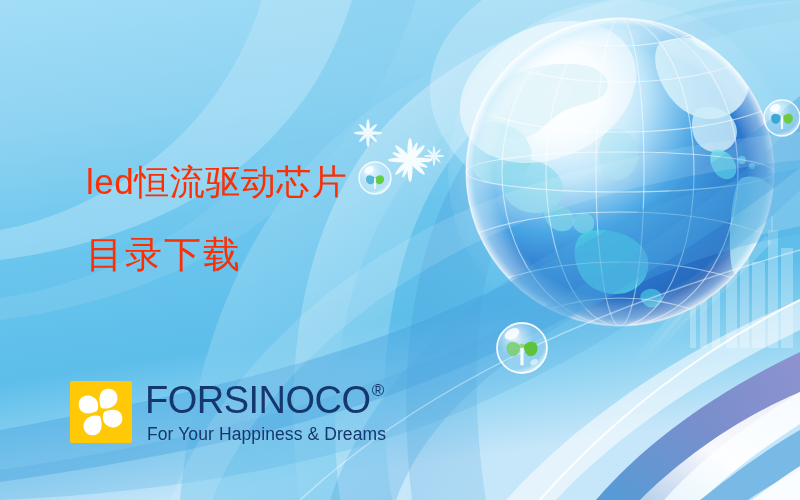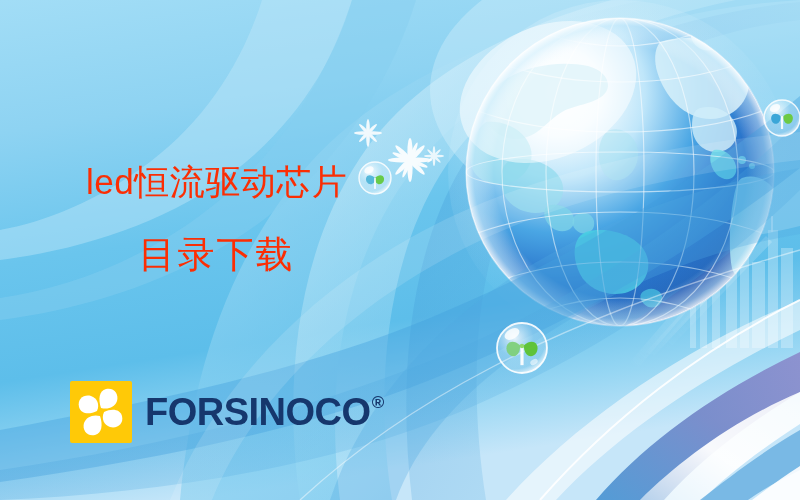--- a/index.html
+++ b/index.html
@@ -17,21 +17,20 @@
     width: 800px;
     height: 500px;
     overflow: hidden;
     background: linear-gradient(170deg,
         #9ddbf5 0%,
         #8fd3f2 18%,
         #6fc6ec 42%,
         #5cbde9 62%,
         #8ed3f1 82%,
         #c2e4f8 100%);
-    text-align: center;
   }
 
   
   .bg-art {
     position: absolute;
     inset: 0;
     width: 100%;
     height: 100%;
     display: block;
   }
@@ -85,21 +84,21 @@
 
   .logo-text {
     margin-left: 13px;
     display: flex;
     flex-direction: column;
     justify-content: center;
   }
   .logo-wordmark {
     font-family: "Liberation Sans", sans-serif;
     font-size: 38px;
-    font-weight: bold;
+    font-weight: normal;
     color: #16376d;
     letter-spacing: -0.5px;
     line-height: 1;
     white-space: nowrap;
     display: flex;
     align-items: flex-start;
   }
   .logo-reg {
     font-size: 17px;
     line-height: 1;
@@ -455,16 +454,17 @@
           <path d="M30,35 C33,44 32,52 25,54 C17,56 12,49 14,42 C16,36 23,33 30,35 Z"></path>
           <path d="M27,30 C19,34 11,33 9,26 C7,18 14,13 21,15 C27,17 30,23 27,30 Z"></path>
         </g>
       </svg>
     </div>
     <div class="logo-text">
       <div class="logo-wordmark">
         <span>FORSINOCO</span>
         <span class="logo-reg">®</span>
       </div>
+      <div class="logo-tagline">For Your Happiness &amp; Dreams</div>
     </div>
   </div>
 
 </div>
 
 </body></html>

